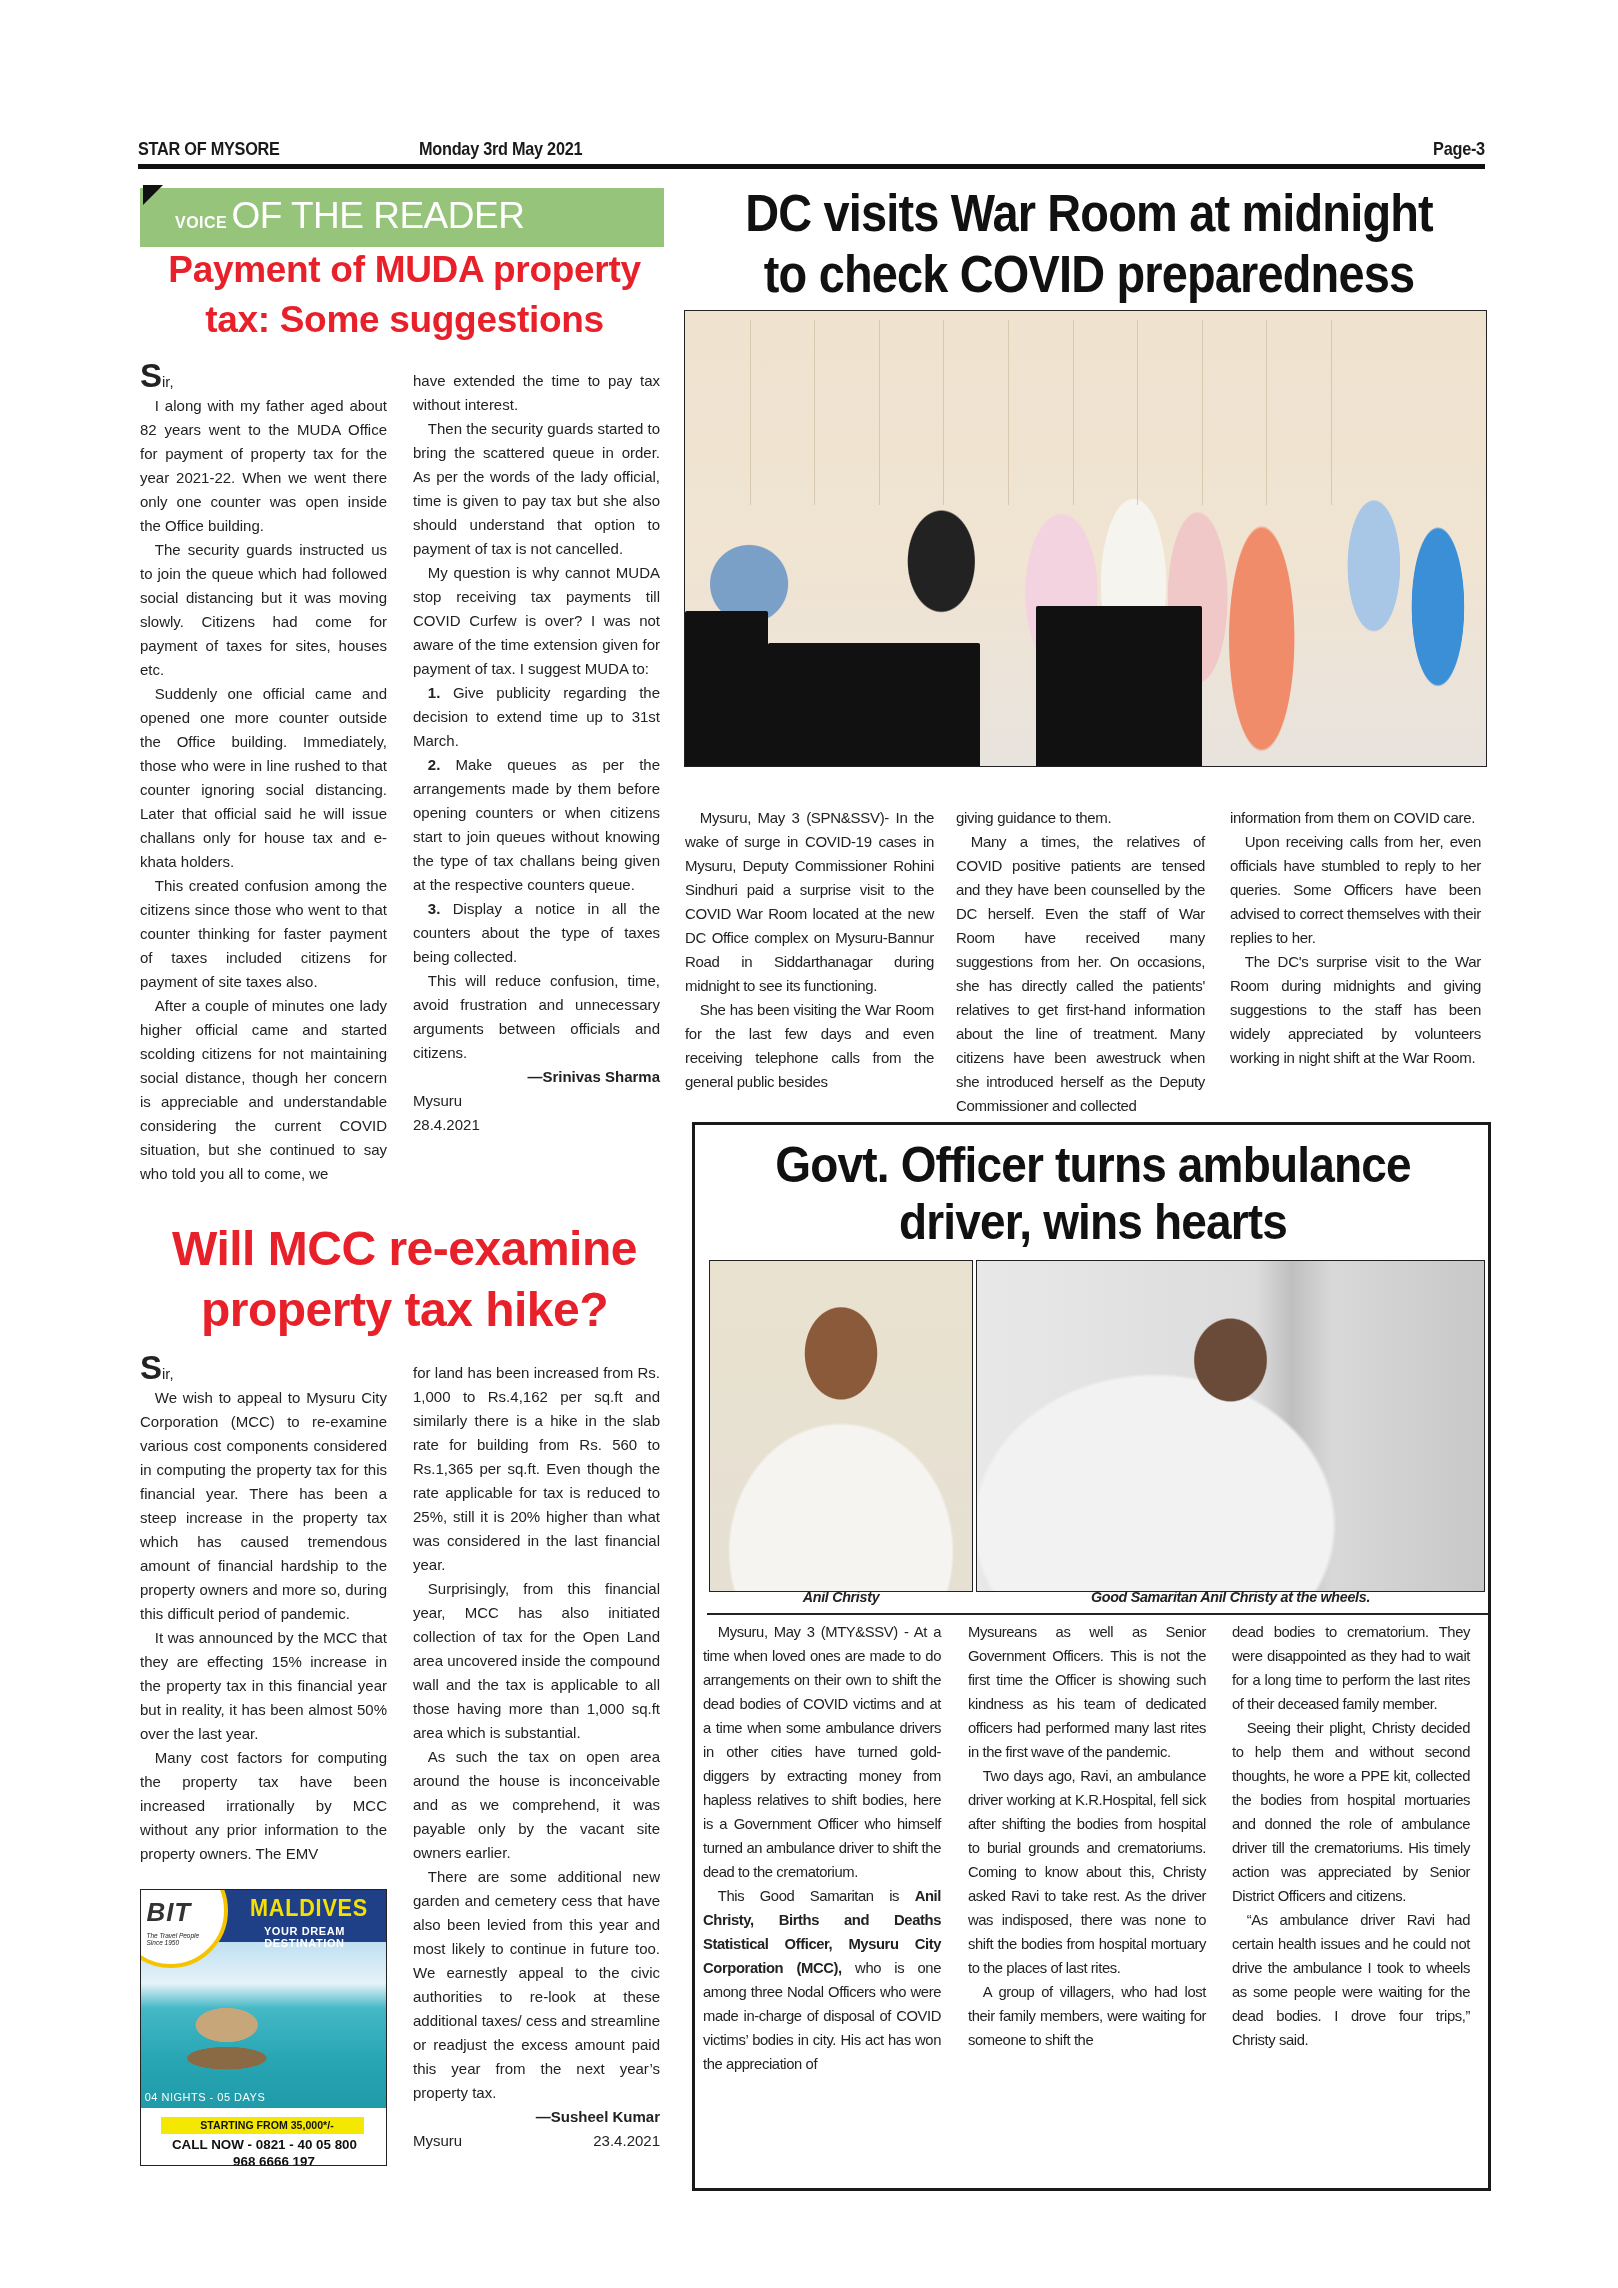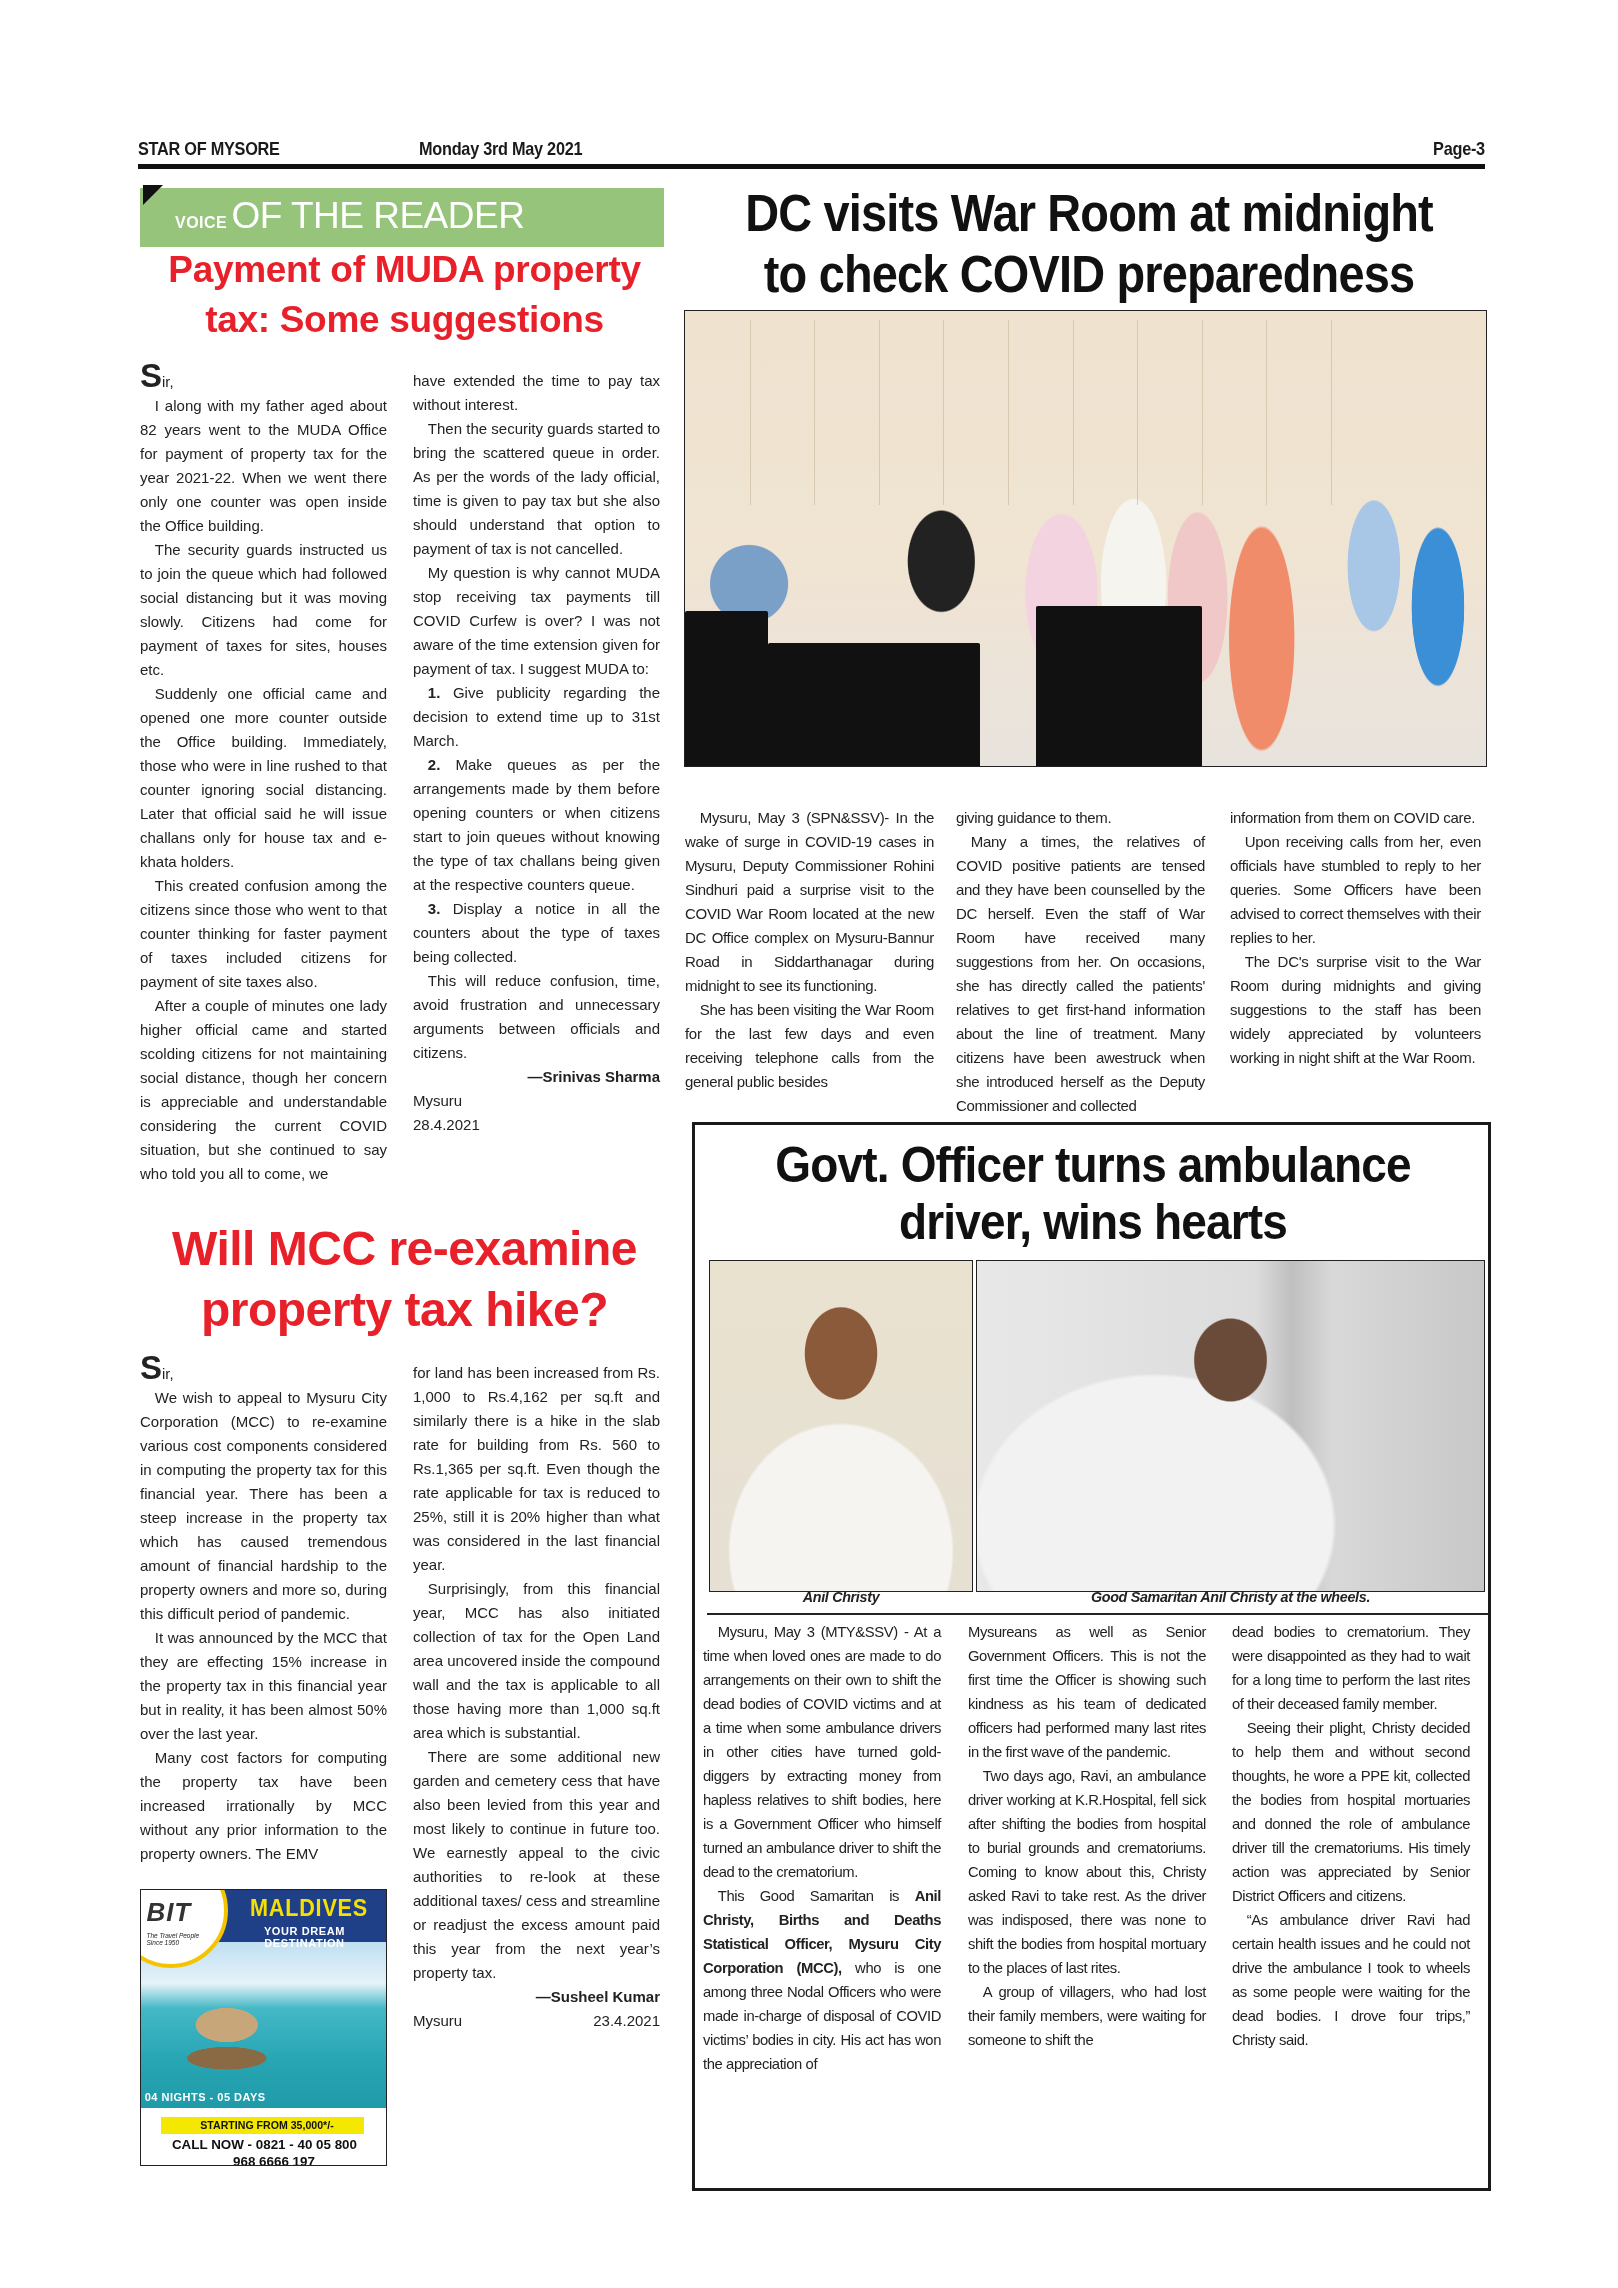--- a/index.html
+++ b/index.html
@@ -105,21 +105,21 @@
   .ad-logo { position: absolute; left: 5.5px; top: 7.4px; font-weight: bold; font-style: italic; font-size: 26px; color: #333; letter-spacing: 0.9px; }
   .ad-logo-sub { position: absolute; left: 5.5px; top: 42px; font-size: 6.5px; font-style: italic; color: #222; }
   .ad-title { position: absolute; left: 92px; top: 3.7px; width: 152px; text-align: center; font-weight: bold; font-size: 24px; color: #f5e000; letter-spacing: 0.9px; transform: scaleX(0.9); }
   .ad-sub { position: absolute; left: 86px; top: 35px; width: 155px; text-align: center; font-weight: bold; font-size: 11px; color: #fff; letter-spacing: 0.6px; }
   .ad-photo { position: absolute; left: 0; top: 52px; width: 100%; height: 166px;
     background:
       radial-gradient(ellipse 51px 28px at 35% 50%, #c7a77a 0 60%, transparent 62%),
       radial-gradient(ellipse 65px 18.5px at 35% 70%, #8a6a45 0 60%, transparent 62%),
       linear-gradient(180deg, #bfe0f2 0%, #e6f2f8 25%, #44b8c6 40%, #28a6b4 70%, #1f9aa8 100%);
   }
-  .ad-nights { position: absolute; left: 3.7px; top: 201px; font-weight: bold; font-size: 11px; color: #fff; letter-spacing: 0.5px; }
+  .ad-nights { position: absolute; left: 3.7px; top: 201px; font-weight: normal; font-size: 11px; color: #fff; letter-spacing: 0.5px; }
   .ad-price { position: absolute; left: 20px; top: 227px; width: 203px; height: 16.6px; background: #f5e800; text-align: center; font-weight: bold; font-size: 10.6px; line-height: 16.6px; color: #111; padding-left: 9px; }
   .ad-call { position: absolute; left: 5.5px; top: 247px; width: 236px; text-align: center; font-weight: bold; font-size: 13.4px; color: #111; }
   .ad-phone2 { position: absolute; left: 92px; top: 264px; font-weight: bold; font-size: 13.4px; color: #111; }
   b { font-weight: bold; }
 </style>
 </head>
 <body>
 
 <div class="abs masthead">
   <span class="mh-paper">STAR OF MYSORE</span>
@@ -171,20 +171,21 @@
 <div class="col l2c1">
   <p class="noindent"><span class="dropcap">S</span><span class="sir">ir,</span></p>
   <p>We wish to appeal to Mysuru City Corporation (MCC) to re-examine various cost components considered in computing the property tax for this financial year. There has been a steep increase in the property tax which has caused tremendous amount of financial hardship to the property owners and more so, during this difficult period of pandemic.</p>
   <p>It was announced by the MCC that they are effecting 15% increase in the property tax in this financial year but in reality, it has been almost 50% over the last year.</p>
   <p>Many cost factors for computing the property tax have been increased irrationally by MCC without any prior information to the property owners. The EMV</p>
 </div>
 
 <div class="col l2c2">
   <p class="noindent">for land has been increased from Rs. 1,000 to Rs.4,162 per sq.ft and similarly there is a hike in the slab rate for building from Rs. 560 to Rs.1,365 per sq.ft. Even though the rate applicable for tax is reduced to 25%, still it is 20% higher than what was considered in the last financial year.</p>
   <p>Surprisingly, from this financial year, MCC has also initiated collection of tax for the Open Land area uncovered inside the compound wall and the tax is applicable to all those having more than 1,000 sq.ft area which is substantial.</p>
+  <p>As such the tax on open area around the house is inconceivable and as we comprehend, it was payable only by the  vacant site owners earlier.</p>
   <p>There are some additional new garden and cemetery cess that have also been levied from this year and most likely to continue in future too.  We earnestly appeal to the civic authorities to re-look at these additional taxes/ cess and streamline or readjust the excess amount paid this year from the next year’s property tax.</p>
   <p class="noindent sig">—Susheel Kumar</p>
   <p class="noindent" style="display:flex;justify-content:space-between;">
     <span>Mysuru</span>
     <span>23.4.2021</span>
   </p>
 </div>
 
 <div class="abs ad">
   <div class="ad-top"></div>

